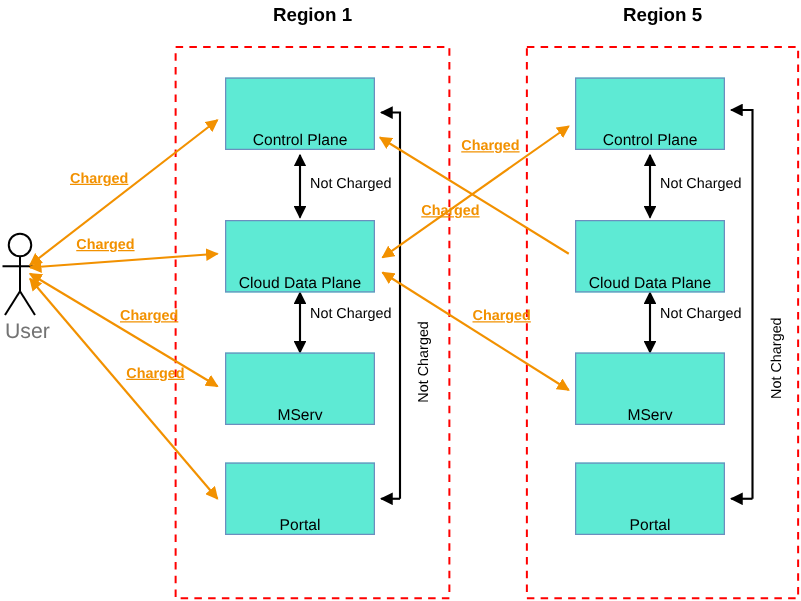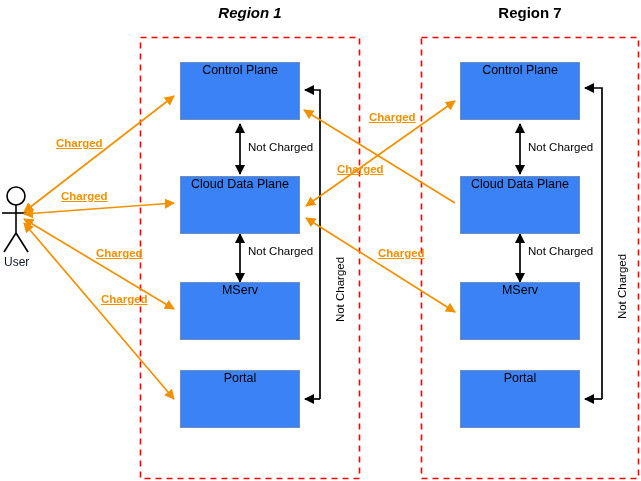--- a/index.html
+++ b/index.html
@@ -25,25 +25,25 @@
   .region-title {
     position: absolute;
     font-size: 15px;
     font-weight: bold;
     color: #000000;
     text-align: center;
     white-space: nowrap;
   }
   .node-box {
     position: absolute;
-    background: #3b82f6;
+    background: #5eead4;
     border: 1px solid #6c8ebf;
     box-sizing: border-box;
     display: flex;
-    align-items: flex-start;
+    align-items: flex-end;
     justify-content: center;
   }
   .node-label {
     font-size: 12.5px;
     color: #000000;
     text-align: center;
     white-space: nowrap;
   }
   .edge-label {
     position: absolute;
@@ -59,22 +59,22 @@
     font-weight: bold;
     background: transparent;
     text-decoration: underline;
   }
   .edge-label.vertical {
     transform: rotate(-90deg);
     transform-origin: center center;
   }
   .actor-label {
     position: absolute;
-    font-size: 12px;
-    color: #0f172a;
+    font-size: 17px;
+    color: #737373;
     white-space: nowrap;
   }
 </style>
 </head>
 <body>
 
 <div id="canvas">
 
   <svg id="svg-layer" viewBox="0 0 641 481" xmlns="http://www.w3.org/2000/svg">
     <defs>
@@ -117,22 +117,22 @@
     <line x1="24" y1="219" x2="174" y2="309" stroke="#f29100" stroke-width="1.7" marker-start="url(#arrow-orange)" marker-end="url(#arrow-orange)"></line>
     <line x1="24" y1="223" x2="174" y2="399" stroke="#f29100" stroke-width="1.7" marker-start="url(#arrow-orange)" marker-end="url(#arrow-orange)"></line>
 
     <line x1="455" y1="203" x2="304" y2="110" stroke="#f29100" stroke-width="1.7" marker-end="url(#arrow-orange)"></line>
 
     <line x1="306" y1="206" x2="455" y2="101" stroke="#f29100" stroke-width="1.7" marker-start="url(#arrow-orange)" marker-end="url(#arrow-orange)"></line>
 
     <line x1="306" y1="218" x2="455" y2="312" stroke="#f29100" stroke-width="1.7" marker-start="url(#arrow-orange)" marker-end="url(#arrow-orange)"></line>
   </svg>
 
-  <div class="region-title" style="left:140px; top:4px; width:220px;font-style:italic;">Region 1</div>
-  <div class="region-title" style="left:421px; top:4px; width:218px;">Region 7</div>
+  <div class="region-title" style="left:140px; top:4px; width:220px;">Region 1</div>
+  <div class="region-title" style="left:421px; top:4px; width:218px;">Region 5</div>
 
   <div class="node-box" style="left:180px; top:62px; width:120px; height:58px;">
     <span class="node-label">Control Plane</span>
   </div>
   <div class="node-box" style="left:180px; top:176px; width:120px; height:58px;">
     <span class="node-label">Cloud Data Plane</span>
   </div>
   <div class="node-box" style="left:180px; top:282px; width:120px; height:58px;">
     <span class="node-label">MServ</span>
   </div>

